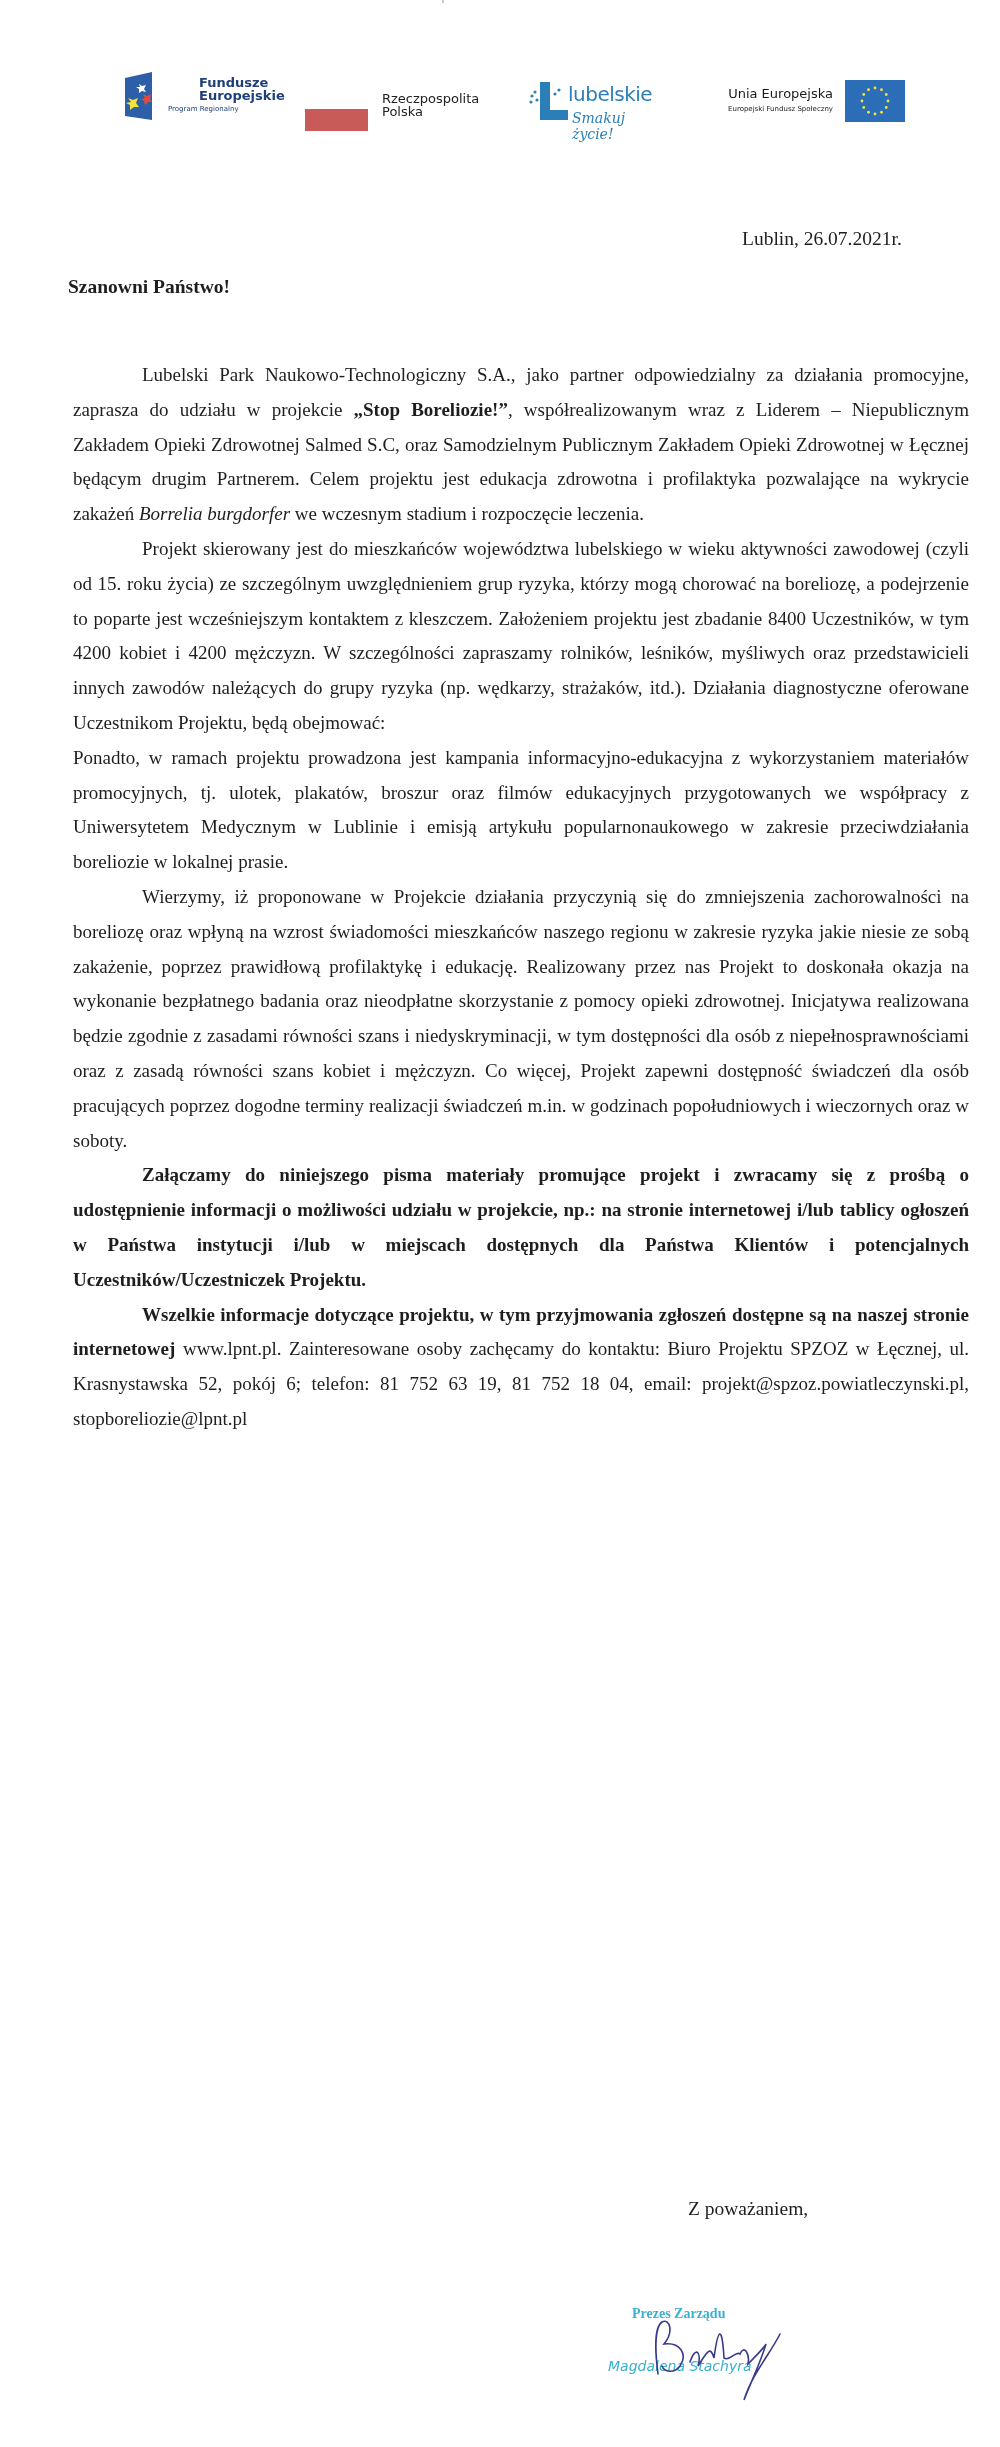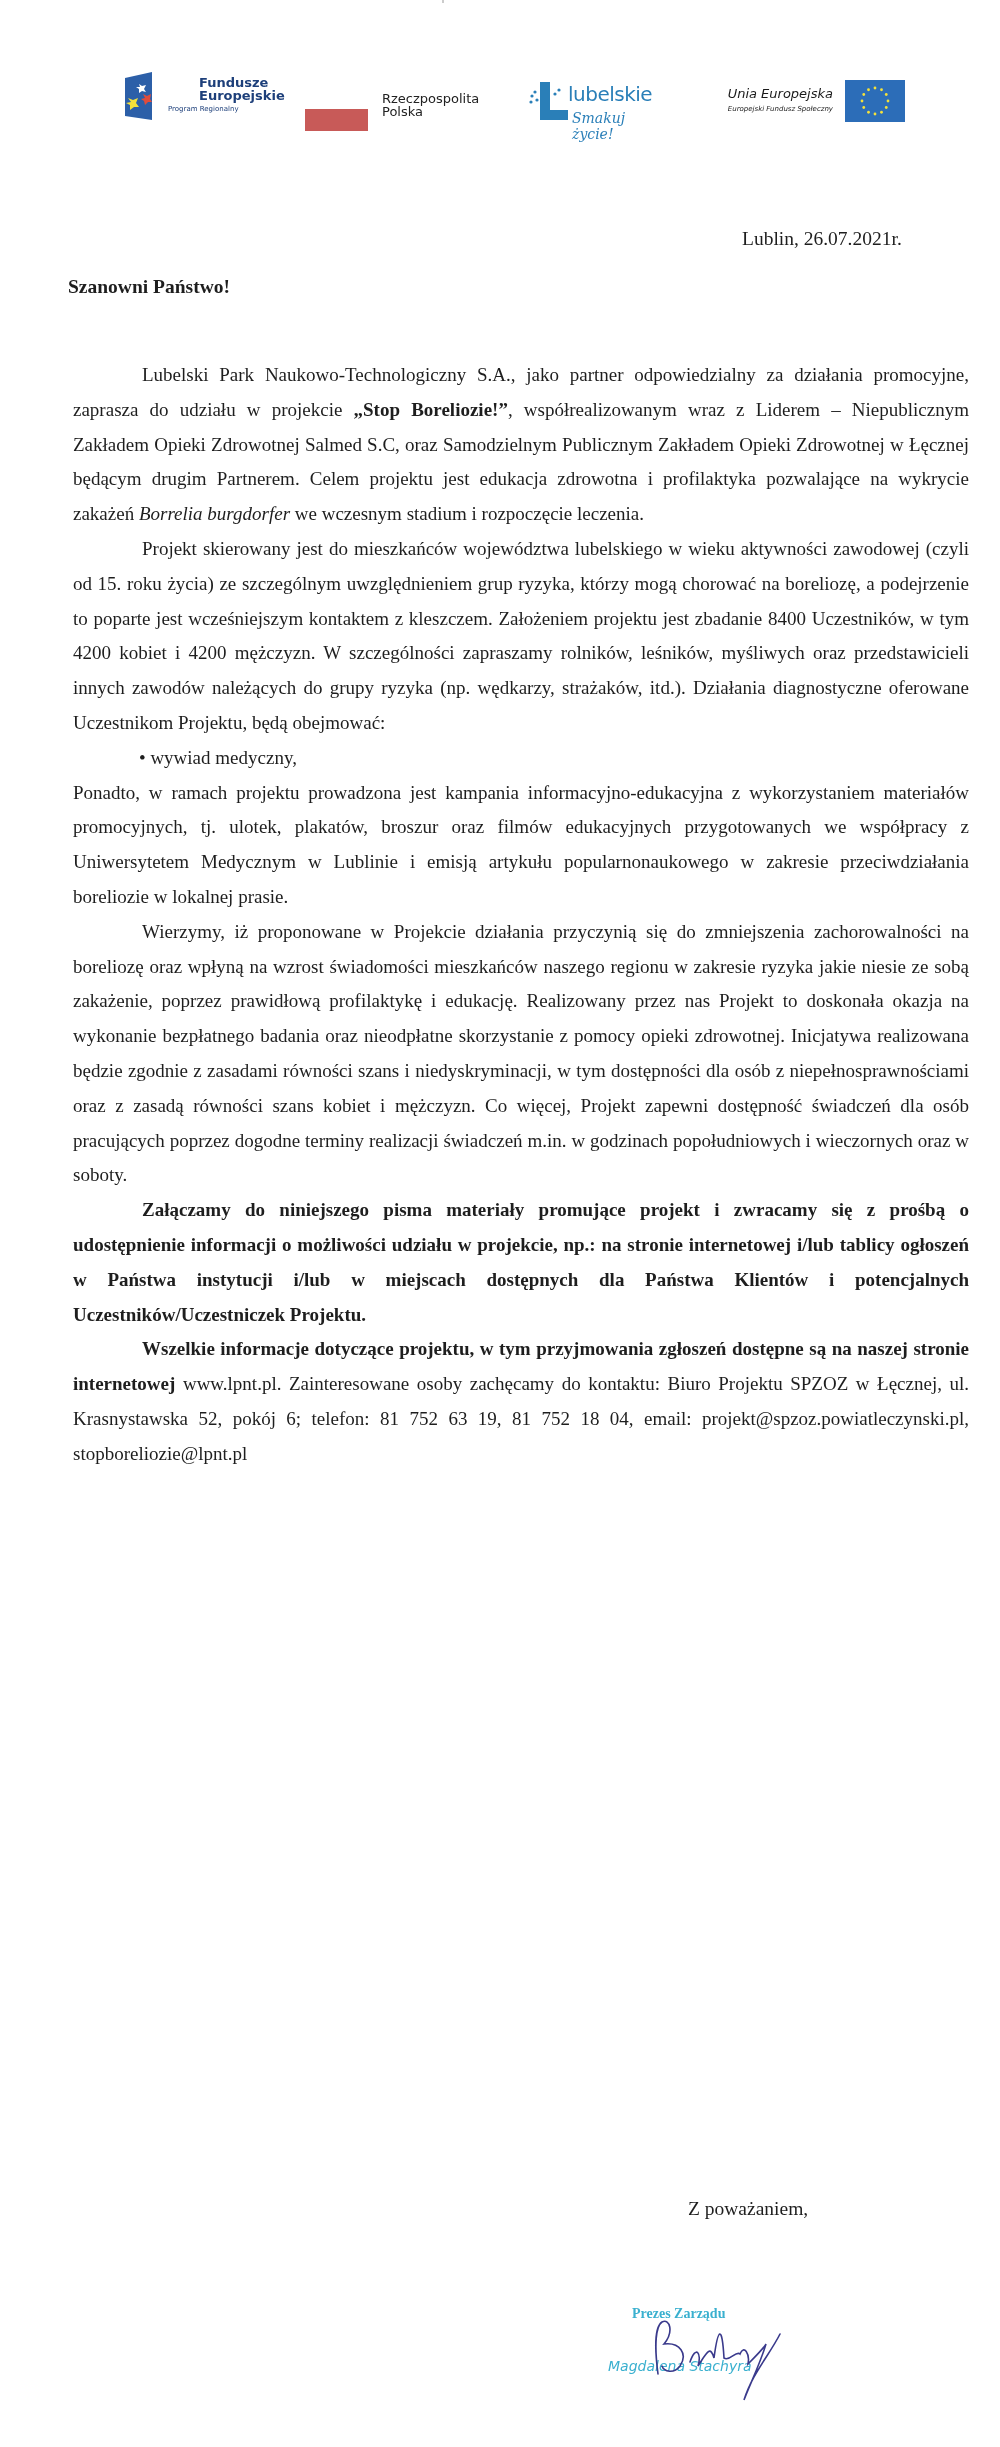--- a/index.html
+++ b/index.html
@@ -17,21 +17,21 @@
 
   .rp { left: 305px; top: 20px; width: 190px; height: 40px; }
   .rp-flag { position: absolute; left: 0; top: 27px; width: 63px; height: 22px; background: #c85a58; }
   .rp-text { position: absolute; left: 77px; top: 10px; font-size: 13px; line-height: 13px; color: #222; }
 
   .lub { left: 528px; top: 18px; width: 140px; height: 50px; }
   .lub-mark { position: absolute; left: 0; top: 0; width: 45px; height: 42px; }
   .lub-t1 { position: absolute; left: 40px; top: 4px; font-size: 20px; color: #2a7fb8; letter-spacing: -0.5px; line-height: 20px; }
   .lub-t2 { position: absolute; left: 44px; top: 30px; font-size: 14px; font-style: italic; color: #2a7fb8; font-family: "DejaVu Serif", serif; }
 
-  .ue { left: 700px; top: 16px; width: 230px; height: 50px; font-style: italic; }
+  .ue { left: 700px; top: 16px; width: 230px; height: 50px; }
   .ue-t1 { position: absolute; right: 97px; top: 8px; font-size: 13px; color: #1a1a1a; white-space: nowrap; }
   .ue-t2 { position: absolute; right: 97px; top: 27px; font-size: 7px; color: #1a1a1a; white-space: nowrap; }
   .ue-flag { position: absolute; left: 145px; top: 2px; width: 60px; height: 42px; background: #2c6db8; }
 
   
   .txt { font-family: "Liberation Serif", serif; font-size: 19px; color: #1e1e1e; }
   .date { position: absolute; top: 228px; left: 742px; font-size: 19.5px; }
   .salutation { position: absolute; top: 276px; left: 68px; font-weight: bold; font-size: 19.5px; }
 
   .body { position: absolute; left: 73px; top: 358px; width: 896px; line-height: 34.8px; }
@@ -122,21 +122,20 @@
 
   <div class="txt date">Lublin, 26.07.2021r.</div>
   <div class="txt salutation">Szanowni Państwo!</div>
 
   <div class="txt body">
     <p class="indent"><span>Lubelski Park Naukowo-Technologiczny S.A., jako partner odpowiedzialny za działania promocyjne, zaprasza do udziału w projekcie </span><span class="bold">„Stop Boreliozie!”</span><span>, współrealizowanym wraz z Liderem – Niepublicznym Zakładem Opieki Zdrowotnej Salmed S.C, oraz Samodzielnym Publicznym Zakładem Opieki Zdrowotnej w Łęcznej będącym drugim Partnerem. Celem projektu jest edukacja zdrowotna i profilaktyka pozwalające na wykrycie zakażeń </span><span class="ital">Borrelia burgdorfer</span><span> we wczesnym stadium i rozpoczęcie leczenia.</span></p>
 
     <p class="indent">Projekt skierowany jest do mieszkańców województwa lubelskiego w wieku aktywności zawodowej (czyli od 15. roku życia) ze szczególnym uwzględnieniem grup ryzyka, którzy mogą chorować na boreliozę, a podejrzenie to poparte jest wcześniejszym kontaktem z kleszczem. Założeniem projektu jest zbadanie 8400 Uczestników, w tym 4200 kobiet i 4200 mężczyzn. W szczególności zapraszamy rolników, leśników, myśliwych oraz przedstawicieli innych zawodów należących do grupy ryzyka (np. wędkarzy, strażaków, itd.). Działania diagnostyczne oferowane Uczestnikom Projektu, będą obejmować:</p>
 
     <ul class="bullets">
-      <li class="b1">• wywiad medyczny,</li>
     </ul>
 
     <p>Ponadto, w ramach projektu prowadzona jest kampania informacyjno-edukacyjna z wykorzystaniem materiałów promocyjnych, tj. ulotek, plakatów, broszur oraz filmów edukacyjnych przygotowanych we współpracy z Uniwersytetem Medycznym w Lublinie i emisją artykułu popularnonaukowego w zakresie przeciwdziałania boreliozie w lokalnej prasie.</p>
 
     <p class="indent">Wierzymy, iż proponowane w Projekcie działania przyczynią się do zmniejszenia zachorowalności na boreliozę oraz wpłyną na wzrost świadomości mieszkańców naszego regionu w zakresie ryzyka jakie niesie ze sobą zakażenie, poprzez prawidłową profilaktykę i edukację. Realizowany przez nas Projekt to doskonała okazja na wykonanie bezpłatnego badania oraz nieodpłatne skorzystanie z pomocy opieki zdrowotnej. Inicjatywa realizowana będzie zgodnie z zasadami równości szans i niedyskryminacji, w tym dostępności dla osób z niepełnosprawnościami oraz z zasadą równości szans kobiet i mężczyzn. Co więcej, Projekt zapewni dostępność świadczeń dla osób pracujących poprzez dogodne terminy realizacji świadczeń m.in. w godzinach popołudniowych i wieczornych oraz w soboty.</p>
 
     <p class="indent bold">Załączamy do niniejszego pisma materiały promujące projekt i zwracamy się z prośbą o udostępnienie informacji o możliwości udziału w projekcie, np.: na stronie internetowej i/lub tablicy ogłoszeń w Państwa instytucji i/lub w miejscach dostępnych dla Państwa Klientów i potencjalnych Uczestników/Uczestniczek Projektu.</p>
 
     <p class="indent"><span class="bold">Wszelkie informacje dotyczące projektu, w tym przyjmowania zgłoszeń dostępne są na naszej stronie internetowej</span> <a style="color:inherit;text-decoration:none;">www.lpnt.pl</a><span>. Zainteresowane osoby zachęcamy do kontaktu: Biuro Projektu SPZOZ w Łęcznej, ul. Krasnystawska 52, pokój 6; telefon: 81 752 63 19, 81 752 18 04, email: </span><a style="color:inherit;text-decoration:none;">projekt@spzoz.powiatleczynski.pl</a><span>, </span><a style="color:inherit;text-decoration:none;">stopboreliozie@lpnt.pl</a></p>
   </div>

